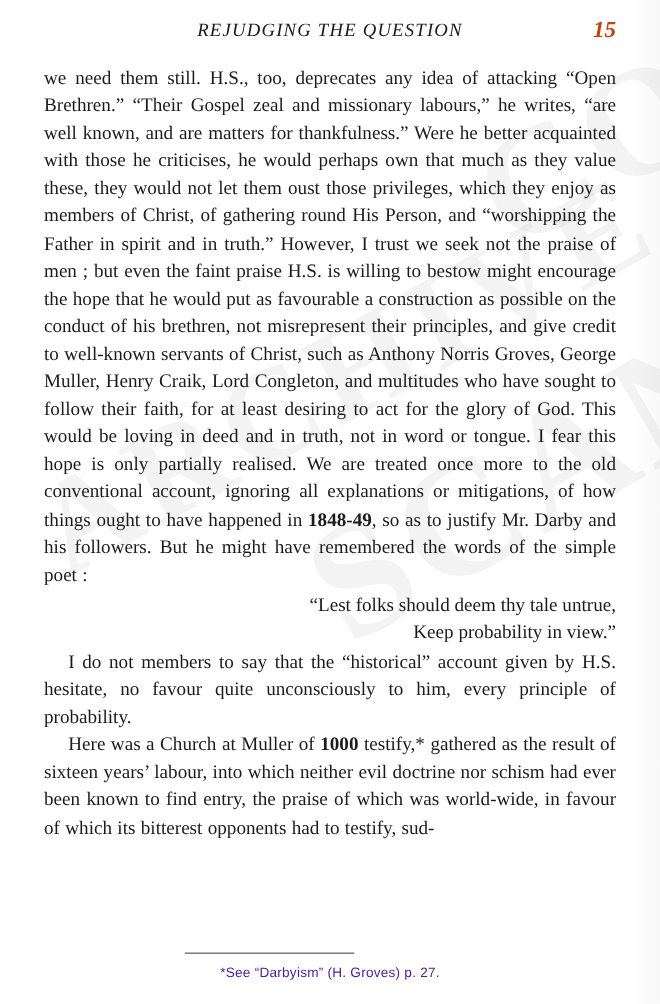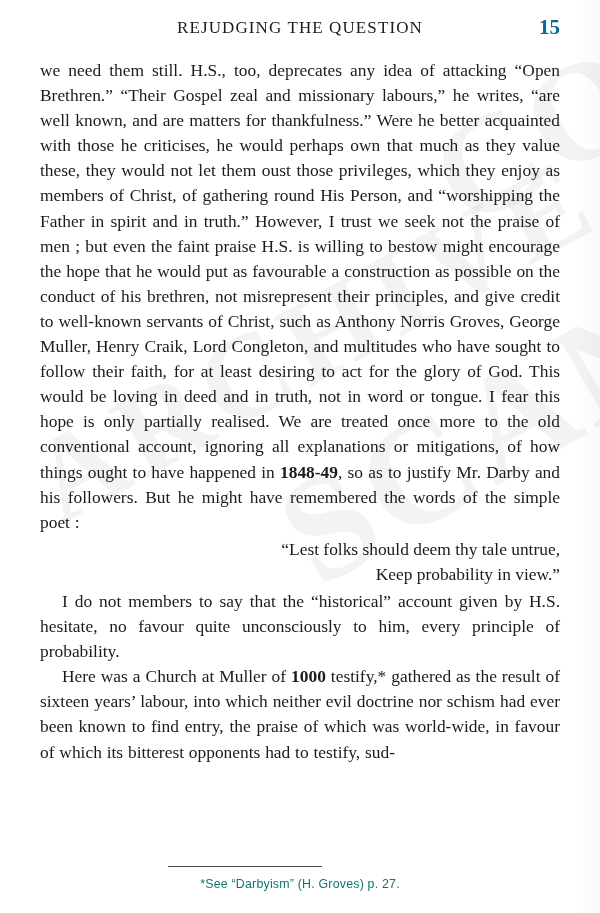--- a/index.html
+++ b/index.html
@@ -25,38 +25,39 @@
   
   .header {
     position: absolute;
     top: 18px;
     left: 40px;
     right: 40px;
     height: 28px;
     display: flex;
     align-items: baseline;
     justify-content: center;
+    font-style: italic;
   }
   .header-title {
     font-family: "Liberation Serif", serif;
     font-size: 17px;
     letter-spacing: 1.1px;
     color: #1a1a1a;
     font-variant: small-caps;
     text-transform: none;
     white-space: nowrap;
   }
   .page-number {
     position: absolute;
     right: 0;
     top: -3px;
     font-size: 21px;
     font-weight: bold;
     font-family: "Liberation Serif", serif;
-    color: #0369a1;
+    color: #c2410c;
   }
 
   
   .body-block {
     position: absolute;
     top: 58px;
     left: 40px;
     width: 520px;
   }
   p.para {
@@ -94,21 +95,21 @@
     background: #4a4a4a;
   }
   .footnote {
     position: absolute;
     left: 40px;
     right: 40px;
     bottom: 22px;
     text-align: center;
     font-size: 12.4px;
     font-family: "Liberation Sans", sans-serif;
-    color: #0f766e;
+    color: #4c1d95;
     letter-spacing: 0.2px;
   }
 
   
   .watermark {
     position: absolute;
     left: 0; top: 0; right: 0; bottom: 0;
     pointer-events: none;
     overflow: hidden;
   }

